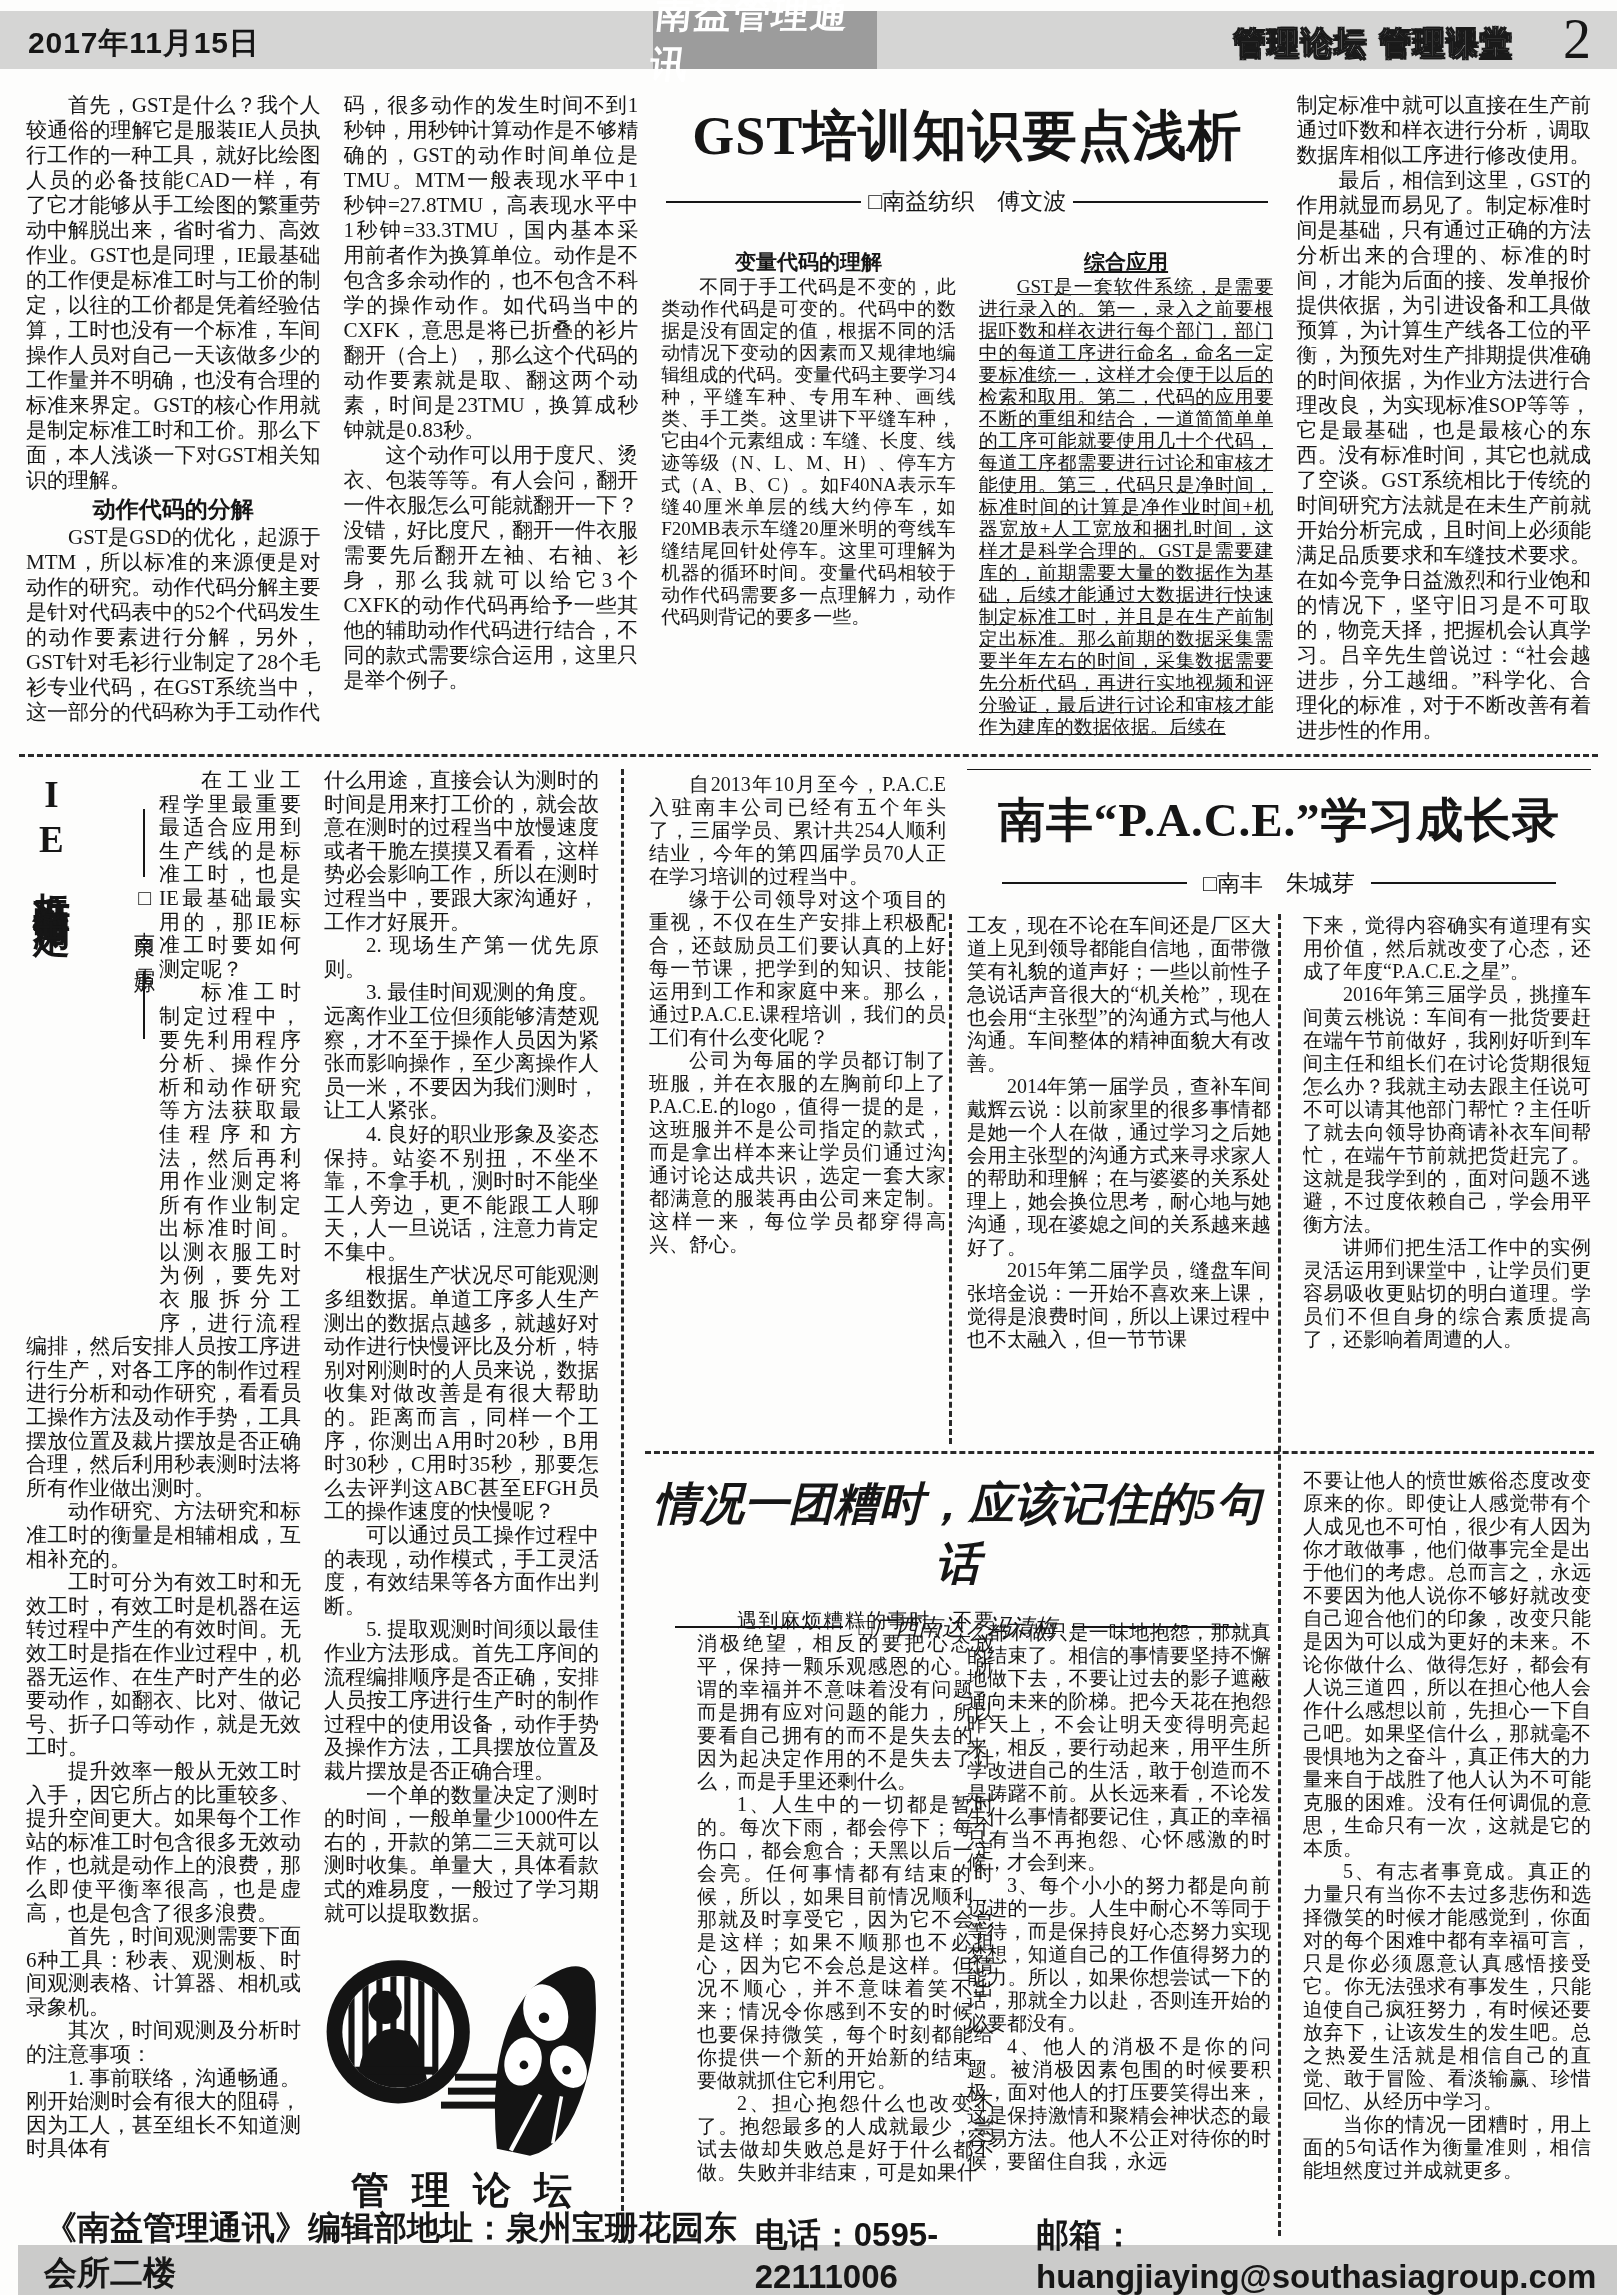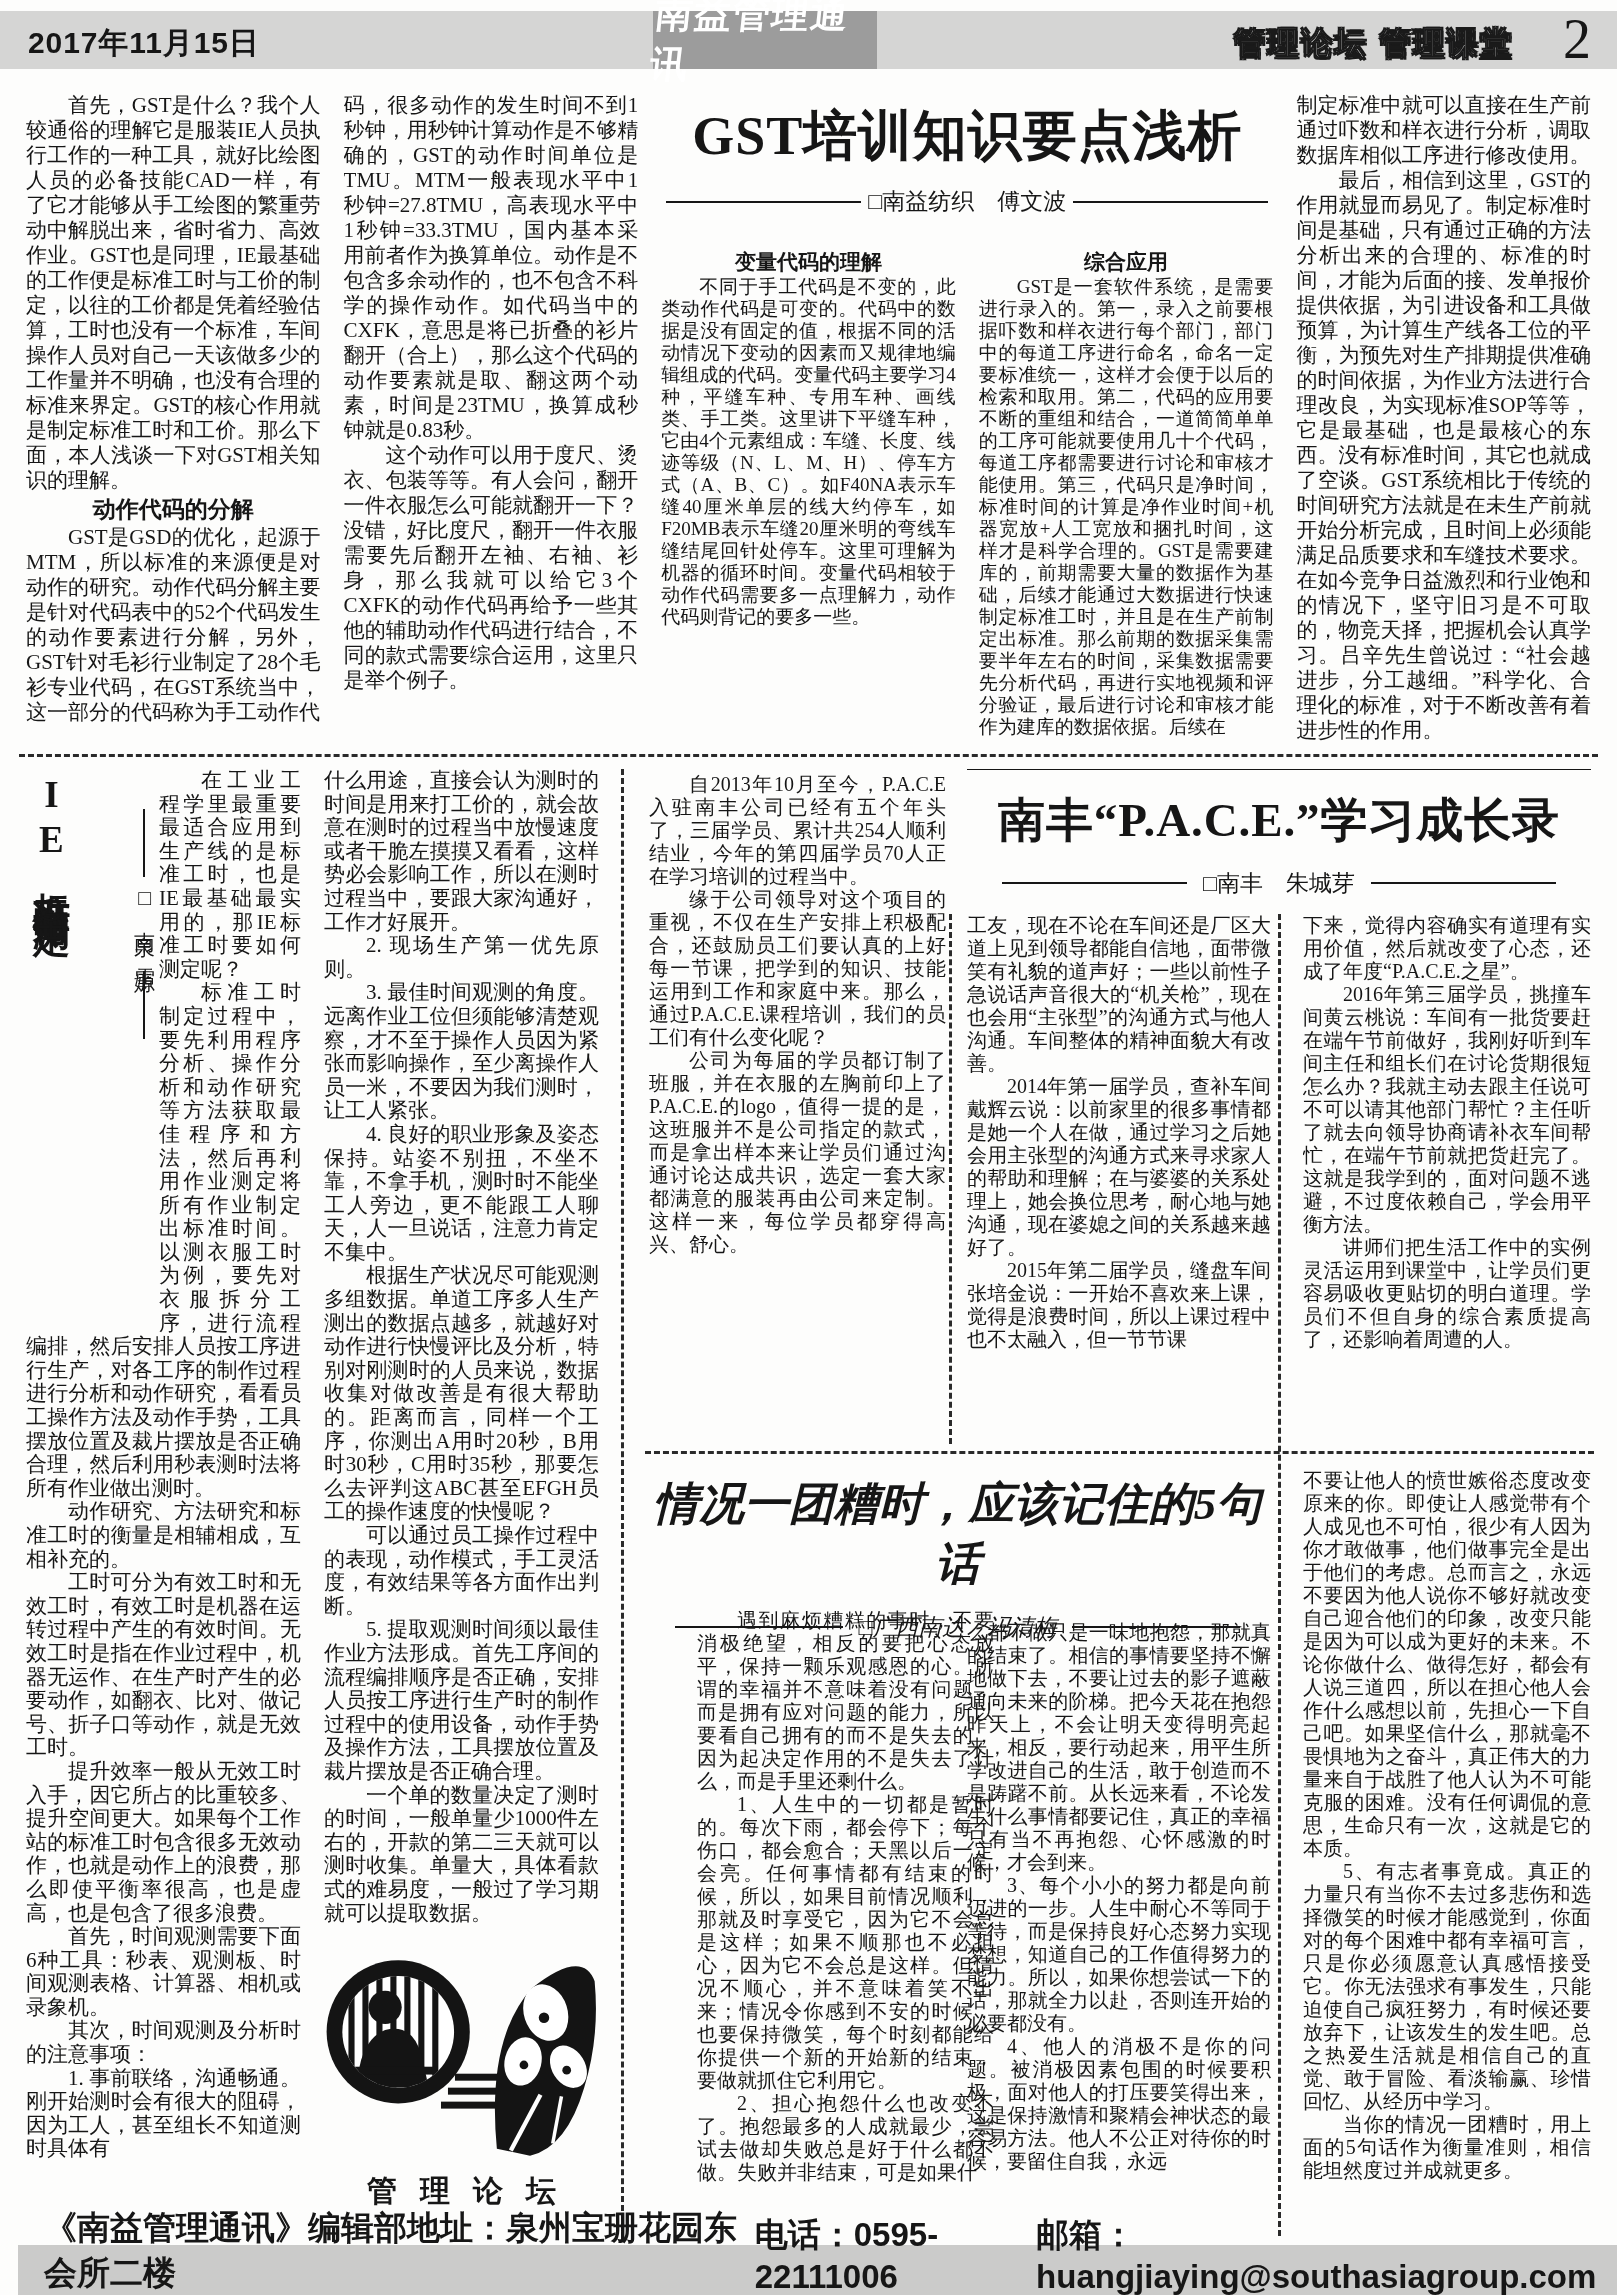--- a/index.html
+++ b/index.html
@@ -38,36 +38,36 @@
   #vdash-right{ left:1278px; top:914px; height:1322px; }
 
   
   .gst { position:absolute; top:93px; left:26px; width:1565px; height:657px;
          display:grid; grid-template-columns:repeat(5,1fr); grid-template-rows:154px 1fr; column-gap:23px; }
   .gst .fullcol { grid-row:1/3; font-size:21px; line-height:25px; }
   .gst-c1 { grid-column:1; } .gst-c2 { grid-column:2; } .gst-c5 { grid-column:5; }
   .gst-title-block { grid-column:3/5; grid-row:1; padding:12.2px 5.2px 0 5.2px; }
   .gst-title { text-align:center; font-size:54px; font-weight:900; letter-spacing:0.9px; line-height:1.15; }
   .gst-title-block .byline { margin-top:19px;gap:7px; }
-  .gst-c3 { grid-column:3; grid-row:2; } .gst-c4 { grid-column:4; grid-row:2; }
+  .gst-c3 { grid-column:3; grid-row:2; } .gst-c4 { grid-column:4; grid-row:2;text-decoration:underline; }
   .gst-c3, .gst-c4 { font-size:19px; line-height:22px; }
   .gst .fullcol .sub-heading { font-size:23px; }
   .gst-c3 .sub-heading, .gst-c4 .sub-heading { font-size:21px; }
 
   
   .ie { position:absolute; top:769px; left:26px; width:573px; height:1469px; display:flex; gap:23px; overflow:hidden; }
   .ie-col { width:275px; font-size:21px; line-height:23.6px; overflow:hidden; }
   .ie-title-float { float:left; width:133px; height:546px; display:flex; justify-content:space-between; padding:5.2px 3.5px 0 1.7px; }
   .ie-vtitle { writing-mode:vertical-rl; text-orientation:upright; font-weight:900; font-size:37px; line-height:1.25; letter-spacing:3.5px; }
   .ie-vtitle .vsub { font-size:26px; font-weight:bold; }
   .ie-vbyline-wrap { display:flex; flex-direction:column; align-items:center; gap:8.7px; padding-top:35px; }
   .ie-vrule { width:1.7px; height:68px; background:#161616; }
   .ie-vbyline { writing-mode:vertical-rl; text-orientation:upright; font-size:21px; letter-spacing:5.2px; }
   .ie-illustration { margin-top:8.7px; }
-  .illustration-caption { text-align:center; font-family:"Liberation Sans",sans-serif; font-weight:900; font-size:30px; letter-spacing:23px; padding-left:23px; margin-top:5.2px; }
+  .illustration-caption { text-align:center; font-family:"Liberation Sans",sans-serif; font-weight:900; font-size:38px; letter-spacing:23px; padding-left:23px; margin-top:5.2px; }
 
   
   .pace { position:absolute; top:769px; left:649px; width:942px; height:675px; }
   .pace-col { position:absolute; font-size:20px; line-height:23px; overflow:hidden; }
   .pace-col1 { left:0; top:3.5px; width:297px; height:670px; }
   .pace-title-block { position:absolute; left:318px; top:0; width:624px; height:138px; border-top:1.7px solid #161616; padding-top:19px; }
   .pace-title { text-align:center; font-size:47px; font-weight:900; letter-spacing:0.9px; }
   .pace-title-block .byline { margin-top:15.7px; padding:0 35px; }
   .pace-col2 { left:318px; top:145px; width:304px; height:528px; }
   .pace-col3 { left:654px; top:145px; width:288px; height:528px; }

